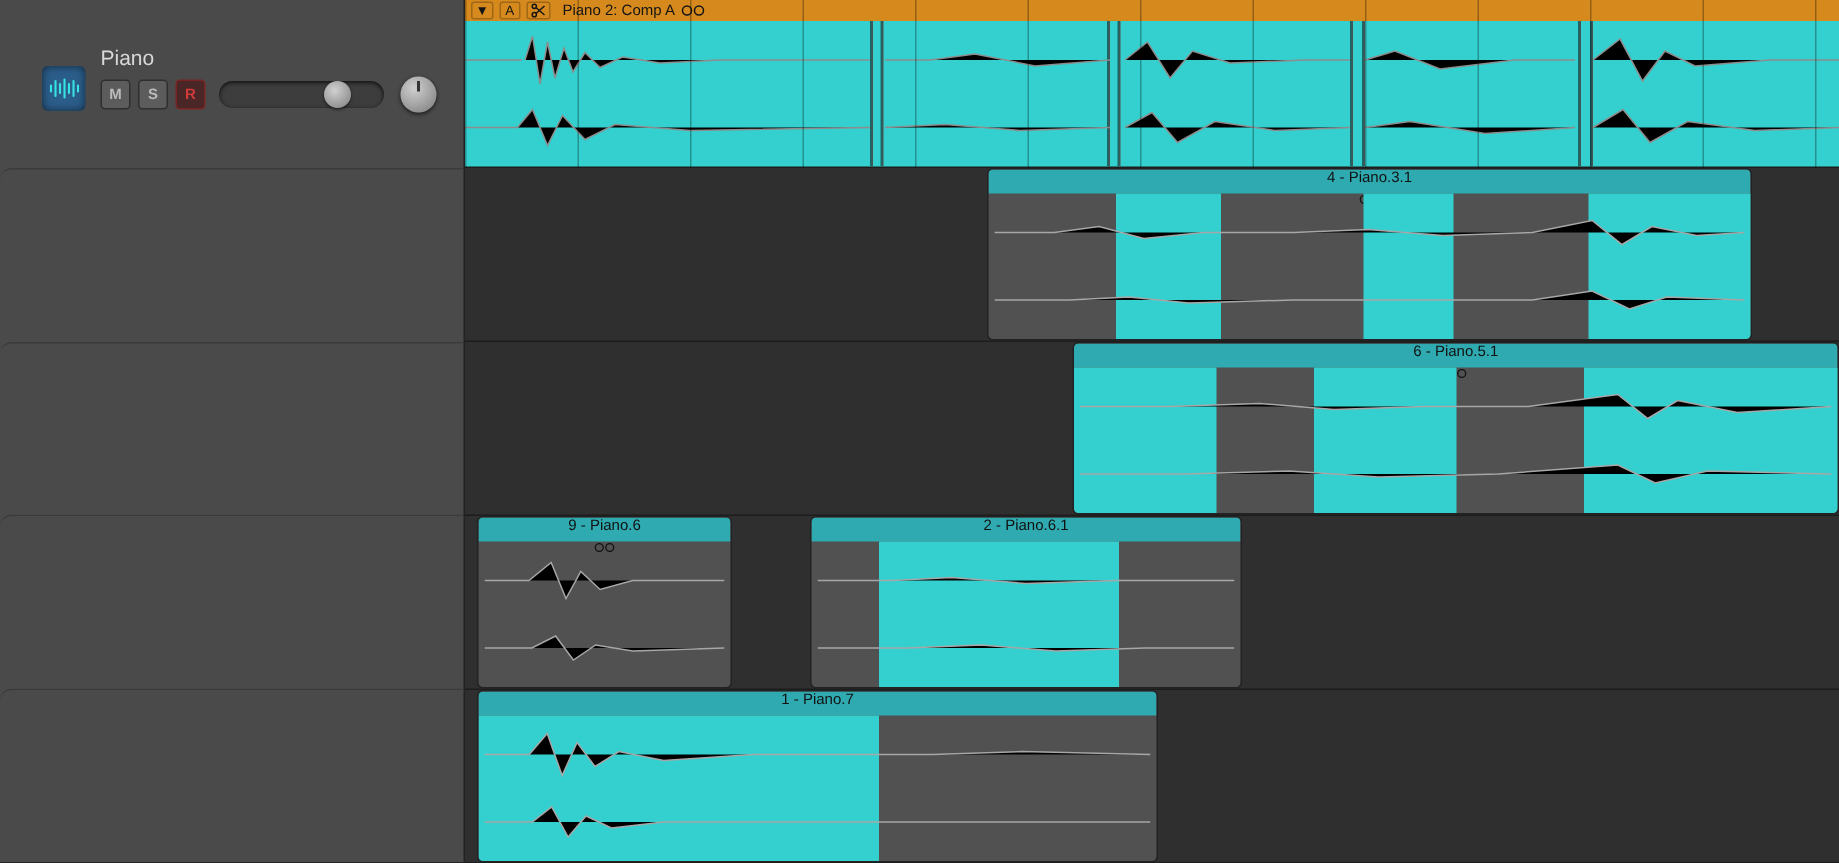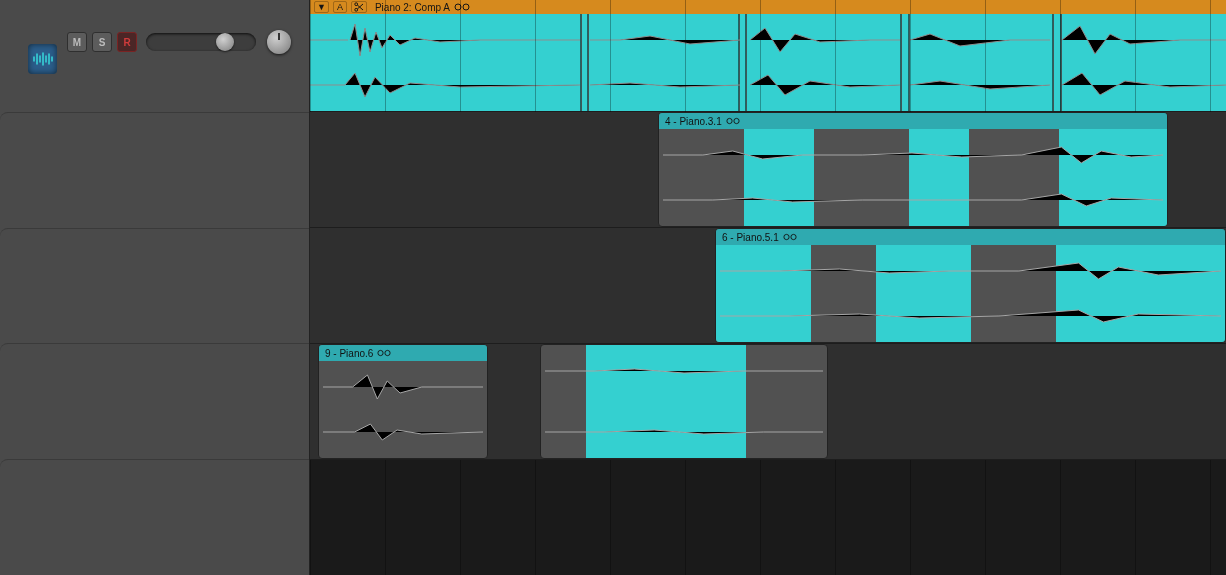--- a/index.html
+++ b/index.html
@@ -198,20 +198,21 @@
   .region-header {
     height: 16px;
     background: #2faab0;
     display: flex;
     align-items: center;
     gap: 4px;
     padding: 0 6px;
     font-size: 10px;
     color: #111;
     font-weight: 500;
+    flex-direction: column;
   }
   .region-header .loop-icon svg { width:14px; height:10px; }
   .region-body {
     flex:1;
     position:relative;
   }
 
   
   .slice {
     position: absolute;
@@ -259,20 +260,21 @@
           <line x1="5" y1="2" x2="5" y2="12"></line>
           <line x1="8" y1="4" x2="8" y2="10"></line>
           <line x1="11" y1="1" x2="11" y2="13"></line>
           <line x1="14" y1="4" x2="14" y2="10"></line>
           <line x1="17" y1="2" x2="17" y2="12"></line>
           <line x1="20" y1="5" x2="20" y2="9"></line>
         </g>
       </svg>
     </div>
     <div class="track-header-right">
+      <div class="track-title">Piano</div>
       <div class="track-controls-row">
         <div class="small-btn">M</div>
         <div class="small-btn">S</div>
         <div class="small-btn rec">R</div>
         <div class="vol-slider">
           <div class="vol-thumb"></div>
         </div>
         <div class="pan-knob"></div>
       </div>
     </div>
@@ -454,34 +456,77 @@
           <svg viewBox="0 0 162 36" preserveAspectRatio="none">
               <g stroke="#a7a7a7" stroke-width="1">
                 <path d="M0 18 L32 18 L48 10 L60 26 L75 16 L100 20 L162 18"></path>
               </g>
             </svg>
         </div>
       </div>
     </div>
 
     <div class="region" style="left:230px; width:288px;">
+      <div class="region-header">
+        <span>2 - Piano.6.1</span>
+        <span class="loop-icon">
+          <svg width="14" height="10" viewBox="0 0 16 10">
+              <g stroke="#111" stroke-width="1" fill="none">
+                <circle cx="4" cy="5" r="3"></circle>
+                <circle cx="12" cy="5" r="3"></circle>
+              </g>
+            </svg>
+        </span>
+      </div>
       <div class="region-body">
         <div class="slice" style="left:45px; width:160px"></div>
         <div class="wave upper">
           <svg viewBox="0 0 280 36" preserveAspectRatio="none">
               <g stroke="#a7a7a7" stroke-width="1">
                 <path d="M0 18 L50 18 L90 16 L140 20 L200 18 L280 18"></path>
               </g>
             </svg>
         </div>
         <div class="wave lower">
           <svg viewBox="0 0 280 36" preserveAspectRatio="none">
               <g stroke="#a7a7a7" stroke-width="1">
                 <path d="M0 18 L60 18 L110 16 L160 20 L220 18 L280 18"></path>
               </g>
             </svg>
         </div>
       </div>
     </div>
   </div>
 
+  <div class="lane lane-4">
+    <div class="region" style="left:8px; width:454px;">
+      <div class="region-header">
+        <span>1 - Piano.7</span>
+        <span class="loop-icon">
+          <svg width="14" height="10" viewBox="0 0 16 10">
+              <g stroke="#111" stroke-width="1" fill="none">
+                <circle cx="4" cy="5" r="3"></circle>
+                <circle cx="12" cy="5" r="3"></circle>
+              </g>
+            </svg>
+        </span>
+      </div>
+      <div class="region-body">
+        <div class="slice" style="left:0px; width:267px"></div>
+        <div class="wave upper">
+          <svg viewBox="0 0 446 36" preserveAspectRatio="none">
+              <g stroke="#a7a7a7" stroke-width="1">
+                <path d="M0 18 L30 18 L42 4 L52 32 L62 10 L74 26 L90 16 L120 22 L180 18 L300 18 L360 16 L446 18"></path>
+              </g>
+            </svg>
+        </div>
+        <div class="wave lower">
+          <svg viewBox="0 0 446 36" preserveAspectRatio="none">
+              <g stroke="#a7a7a7" stroke-width="1">
+                <path d="M0 18 L32 18 L45 8 L56 28 L68 14 L85 22 L120 18 L200 18 L320 18 L446 18"></path>
+              </g>
+            </svg>
+        </div>
+      </div>
+    </div>
+  </div>
 
 </div>
 
 </body></html>

